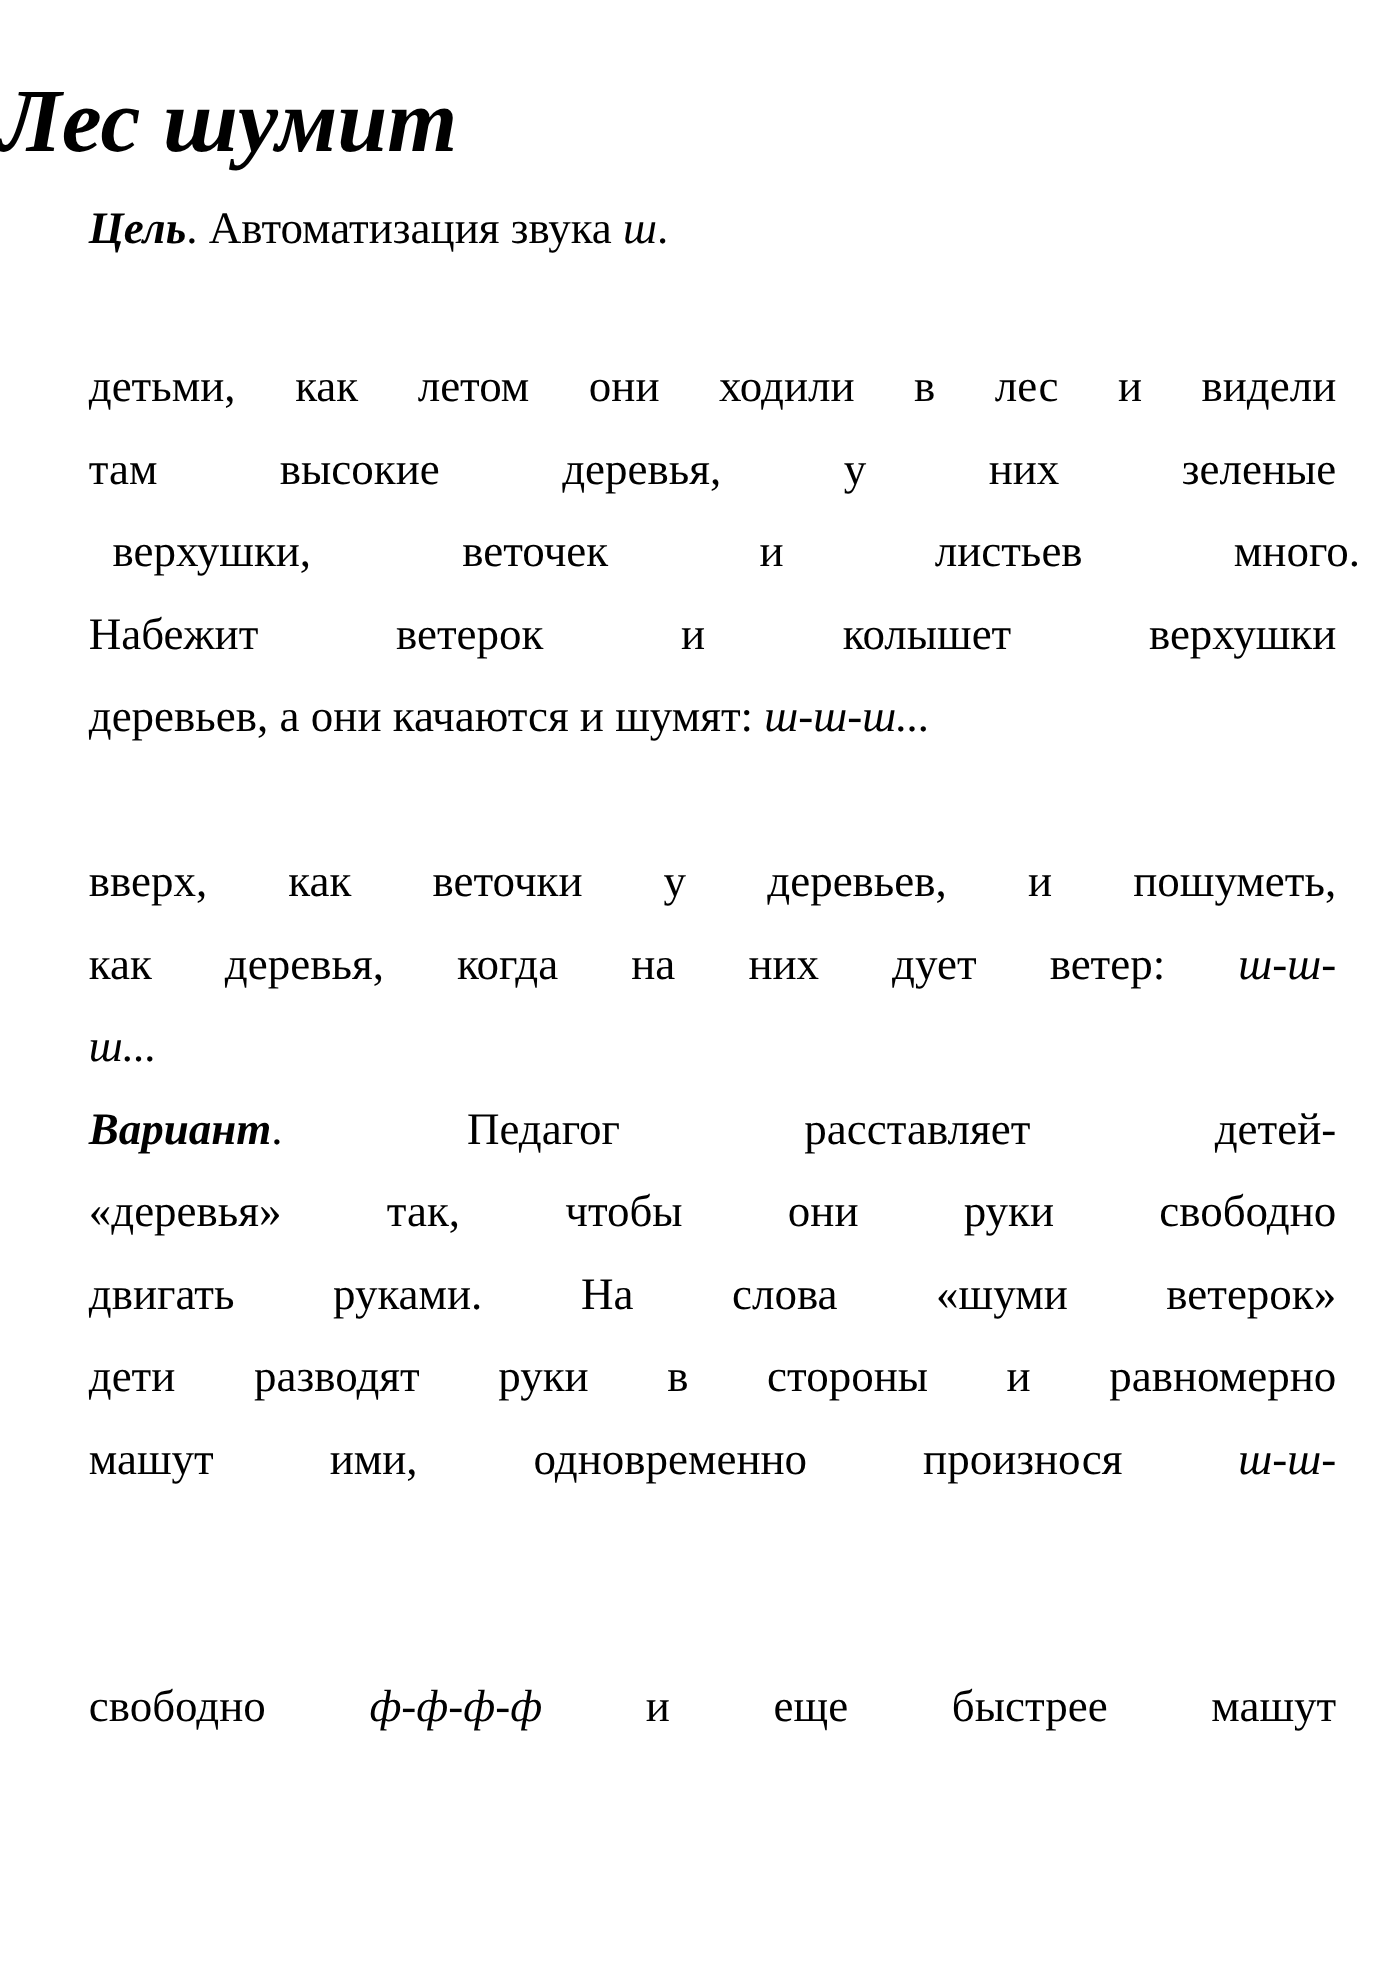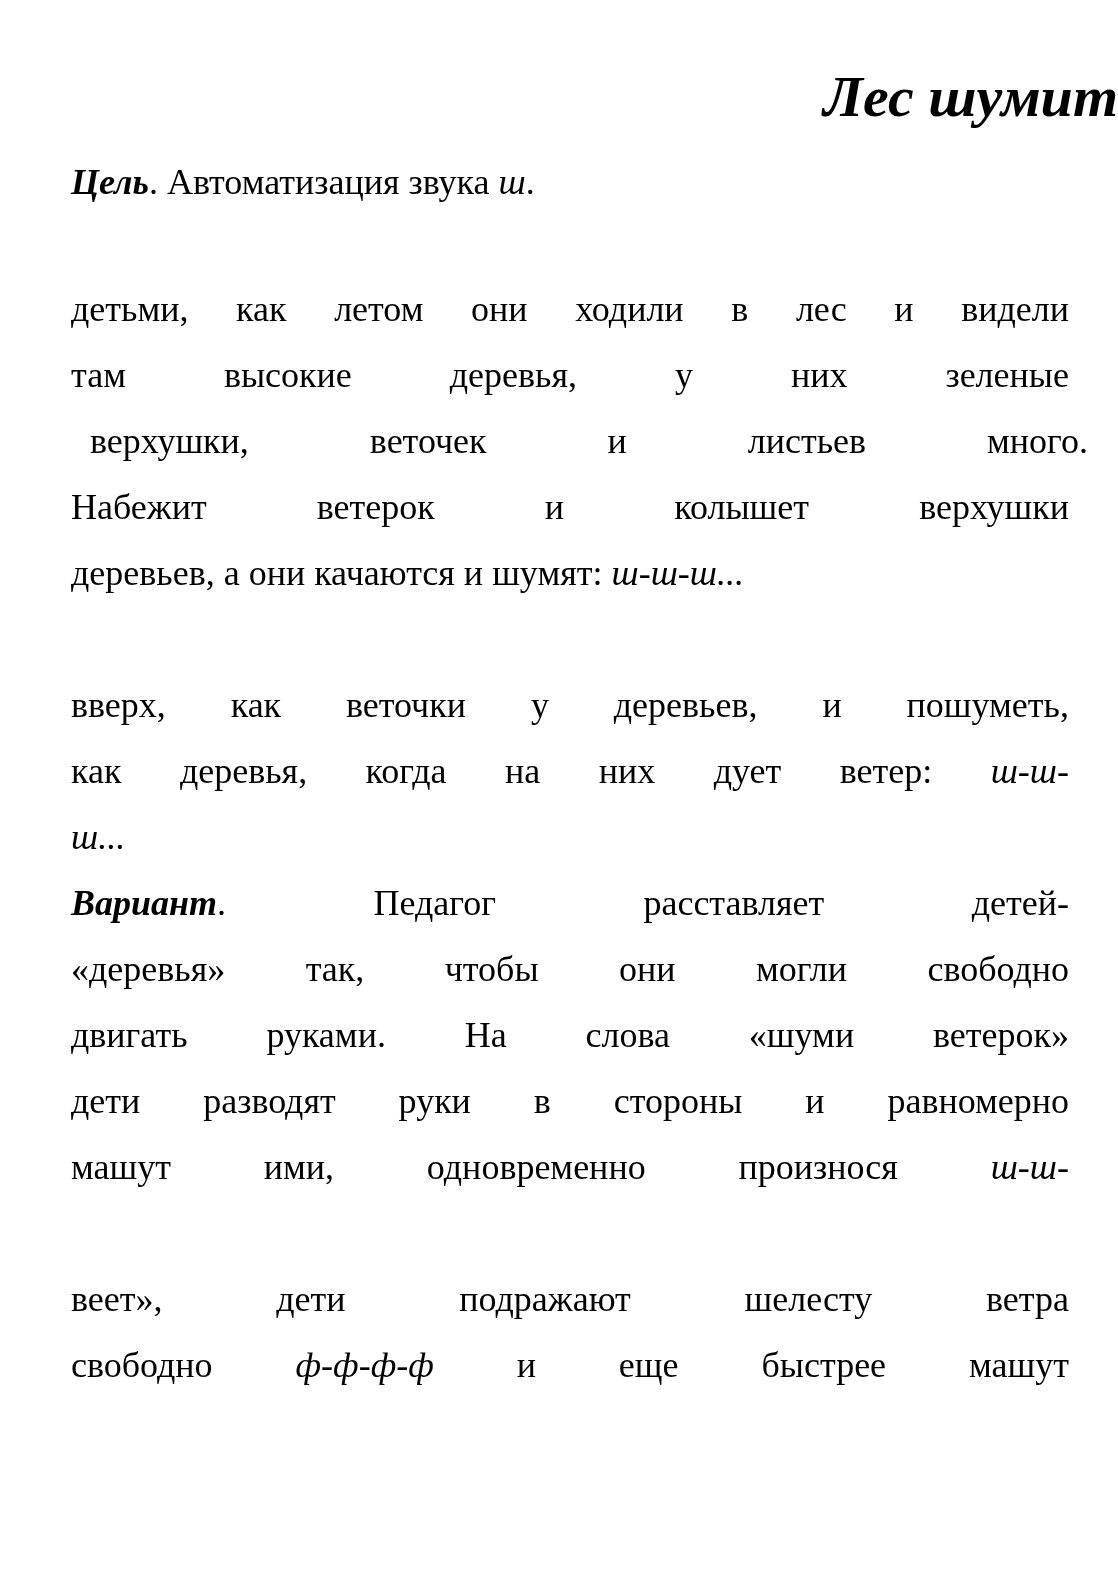--- a/index.html
+++ b/index.html
@@ -4,21 +4,21 @@
   <style>
     html, body { margin: 0; padding: 0; background: #ffffff; }
     body { width: 1118px; height: 1582px; position: relative; overflow: hidden; }
     .page {
       position: absolute; left: 0; top: 0; width: 1118px; height: 1582px;
       font-family: "Liberation Serif", "DejaVu Serif", serif;
       color: #000000;
     }
     .title {
       position: absolute; left: 0; width: 1118px; top: 62px;
-      text-align: right; font-size: 58px; font-weight: bold; font-style: italic;
+      text-align: left; font-size: 72px; font-weight: bold; font-style: italic;
       line-height: 70px; letter-spacing: 0px;
     }
     .line {
       position: absolute; left: 71px; width: 998px;
       font-size: 36px; line-height: 60px; height: 60px;
       white-space: nowrap;
       transform-origin: left top;
     }
     .j { text-align: justify; text-align-last: justify; white-space: normal; }
     .b { font-weight: bold; font-style: italic; }
@@ -48,27 +48,26 @@
   <div class="line j" style="top:741px;">
     <span>как деревья, когда на них дует ветер:</span>
     <span class="i">ш-ш-</span>
   </div>
   <div class="line i" style="top:807px;">ш...</div>
 
   <div class="line j" style="top:873px;">
     <span class="b">Вариант</span><span>.</span>
     <span>Педагог расставляет детей-</span>
   </div>
-  <div class="line j" style="top:939px;">«деревья» так, чтобы они могли свободно</div>
+  <div class="line j" style="top:939px;">«деревья» так, чтобы они руки свободно</div>
   <div class="line j" style="top:1005px;">двигать руками. На слова «шуми ветерок»</div>
   <div class="line j" style="top:1071px;">дети разводят руки в стороны и равномерно</div>
   <div class="line j" style="top:1137px;">
     <span>машут ими, одновременно произнося</span>
     <span class="i">ш-ш-</span>
   </div>
-  <div class="line j" style="top:1269px;">веет», дети подражают шелесту ветра</div>
   <div class="line j" style="top:1335px;">
     <span>свободно</span>
     <span class="i">ф-ф-ф-ф</span>
     <span>и еще быстрее машут</span>
   </div>
 
 </div>
 
 </body></html>

